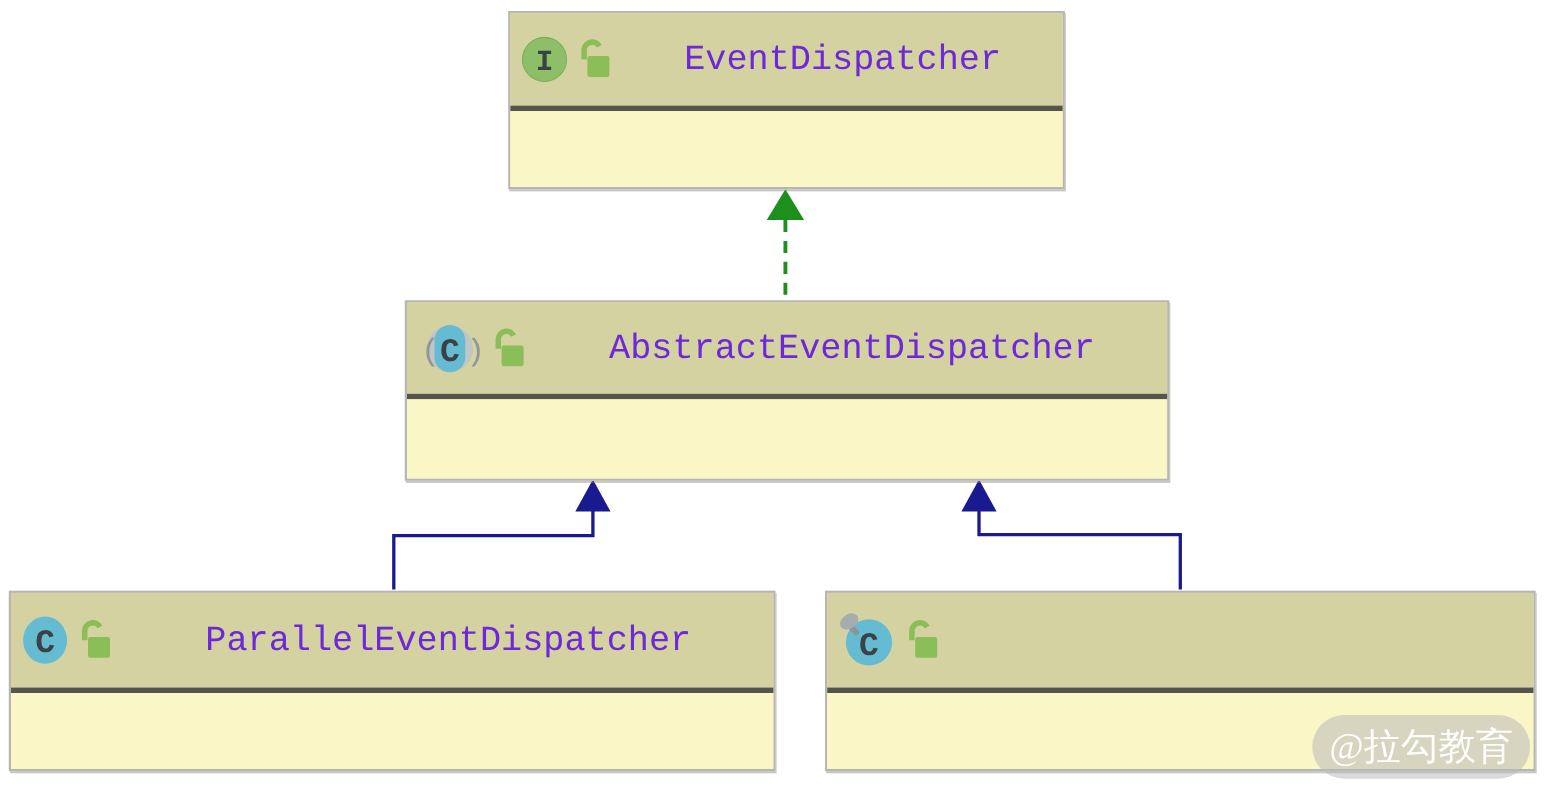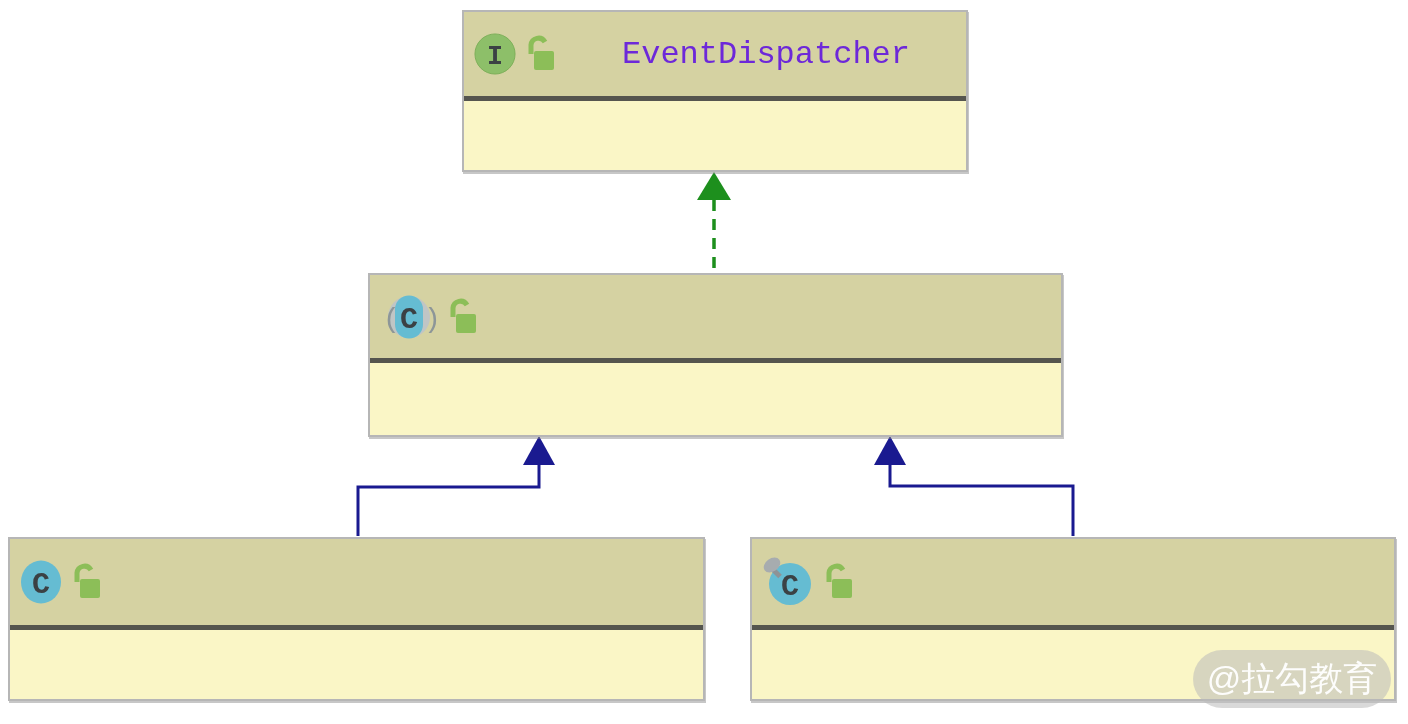--- a/index.html
+++ b/index.html
@@ -54,21 +54,21 @@
     fill:#8d9698;
   }
 
   .watermark {
     position:absolute; left:1193px; top:650px; width:198px; height:58px;
     border-radius:29px;
     background:rgba(186,186,186,0.55);
     display:flex; align-items:center; justify-content:center;
     color:rgba(255,255,255,0.95);
     font-size:34px;
-    font-family:Liberation Sans, sans-serif;
+    font-family:Liberation Serif, serif;
     z-index:5;
     text-align:right;
   }
 </style>
 </head>
 <body>
 
 <div class="canvas">
 
   <svg class="edges" width="1408" height="724" aria-hidden="true">
@@ -118,38 +118,44 @@
           <text class="icon-paren" x="44" y="32" font-size="28">)</text>
           <text class="icon-letter" x="29" y="33" text-anchor="middle" font-size="30">C</text>
         </svg>
       </span>
       <span class="icon-slot">
         <svg width="30" height="40" viewBox="0 0 30 40">
           <path class="icon-lock-stroke" d="M5 20 V11 a7.5 7.5 0 0 1 14 -3" fill="none" stroke-width="5"></path>
           <rect class="icon-lock-part" x="8" y="17" width="20" height="19" rx="2"></rect>
         </svg>
       </span>
+      <span class="name-wrap">
+        <span class="node-name">AbstractEventDispatcher</span>
+      </span>
     </div>
     <div class="node-sep"></div>
     <div class="node-body"></div>
   </div>
 
   <div class="uml-node" style="left:8px; top:537px; width:697px; height:164px;">
     <div class="node-header" style="height:86px;">
       <span class="icon-slot">
         <svg width="42" height="44" viewBox="0 0 42 44">
           <ellipse class="icon-class-circle" cx="21" cy="22" rx="20" ry="21.5"></ellipse>
           <text class="icon-letter" x="21" y="33" text-anchor="middle" font-size="30">C</text>
         </svg>
       </span>
       <span class="icon-slot">
         <svg width="30" height="40" viewBox="0 0 30 40">
           <path class="icon-lock-stroke" d="M5 20 V11 a7.5 7.5 0 0 1 14 -3" fill="none" stroke-width="5"></path>
           <rect class="icon-lock-part" x="8" y="17" width="20" height="19" rx="2"></rect>
         </svg>
+      </span>
+      <span class="name-wrap">
+        <span class="node-name">ParallelEventDispatcher</span>
       </span>
     </div>
     <div class="node-sep"></div>
     <div class="node-body"></div>
   </div>
 
   <div class="uml-node" style="left:750px; top:537px; width:646px; height:164px;">
     <div class="node-header" style="height:86px;">
       <span class="icon-slot">
         <svg width="52" height="52" viewBox="0 0 52 52">

